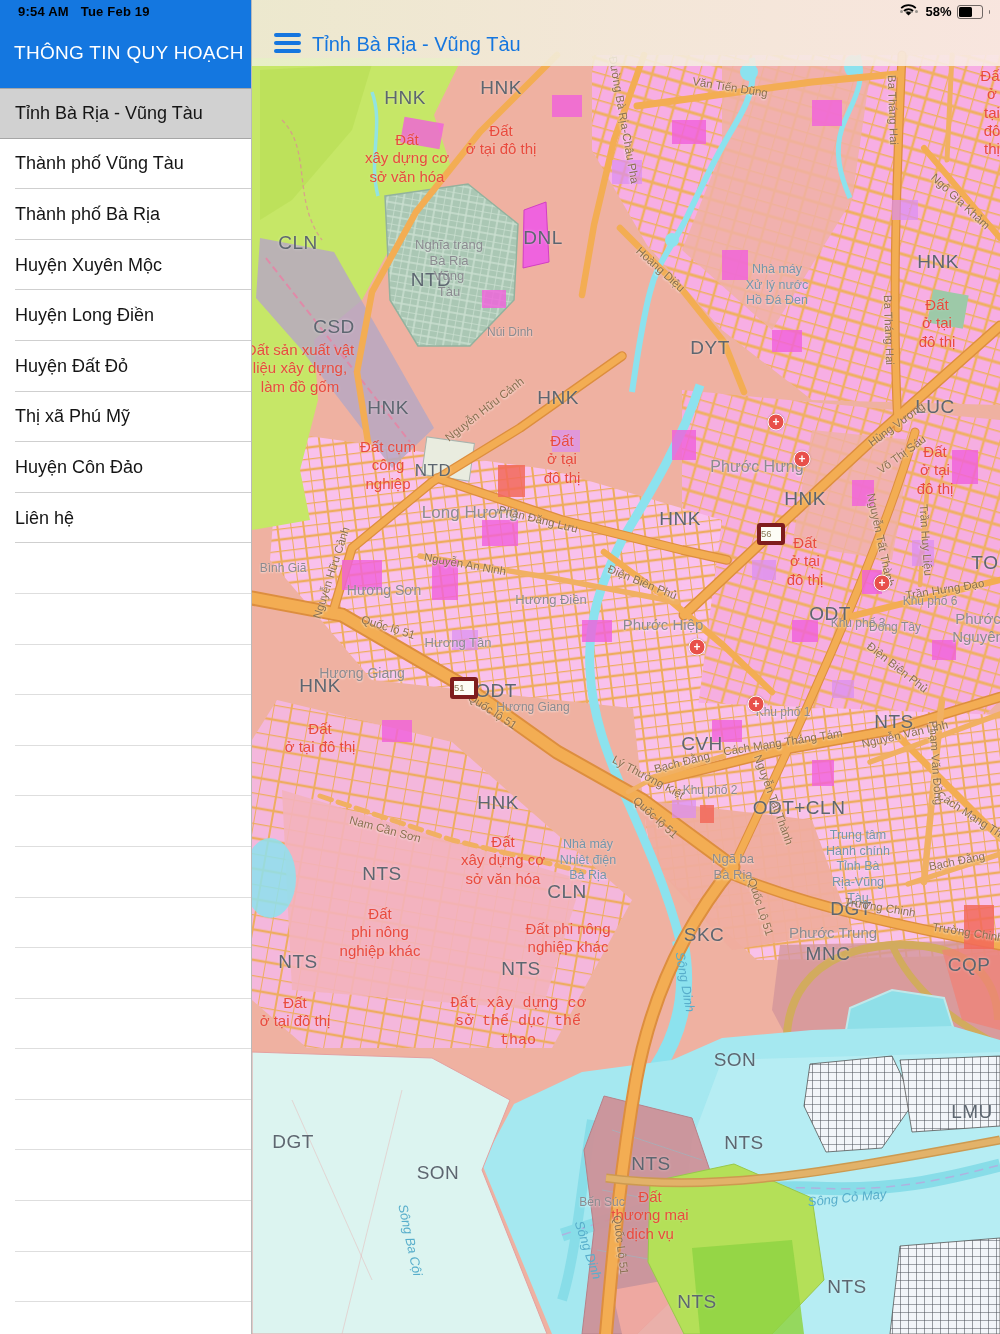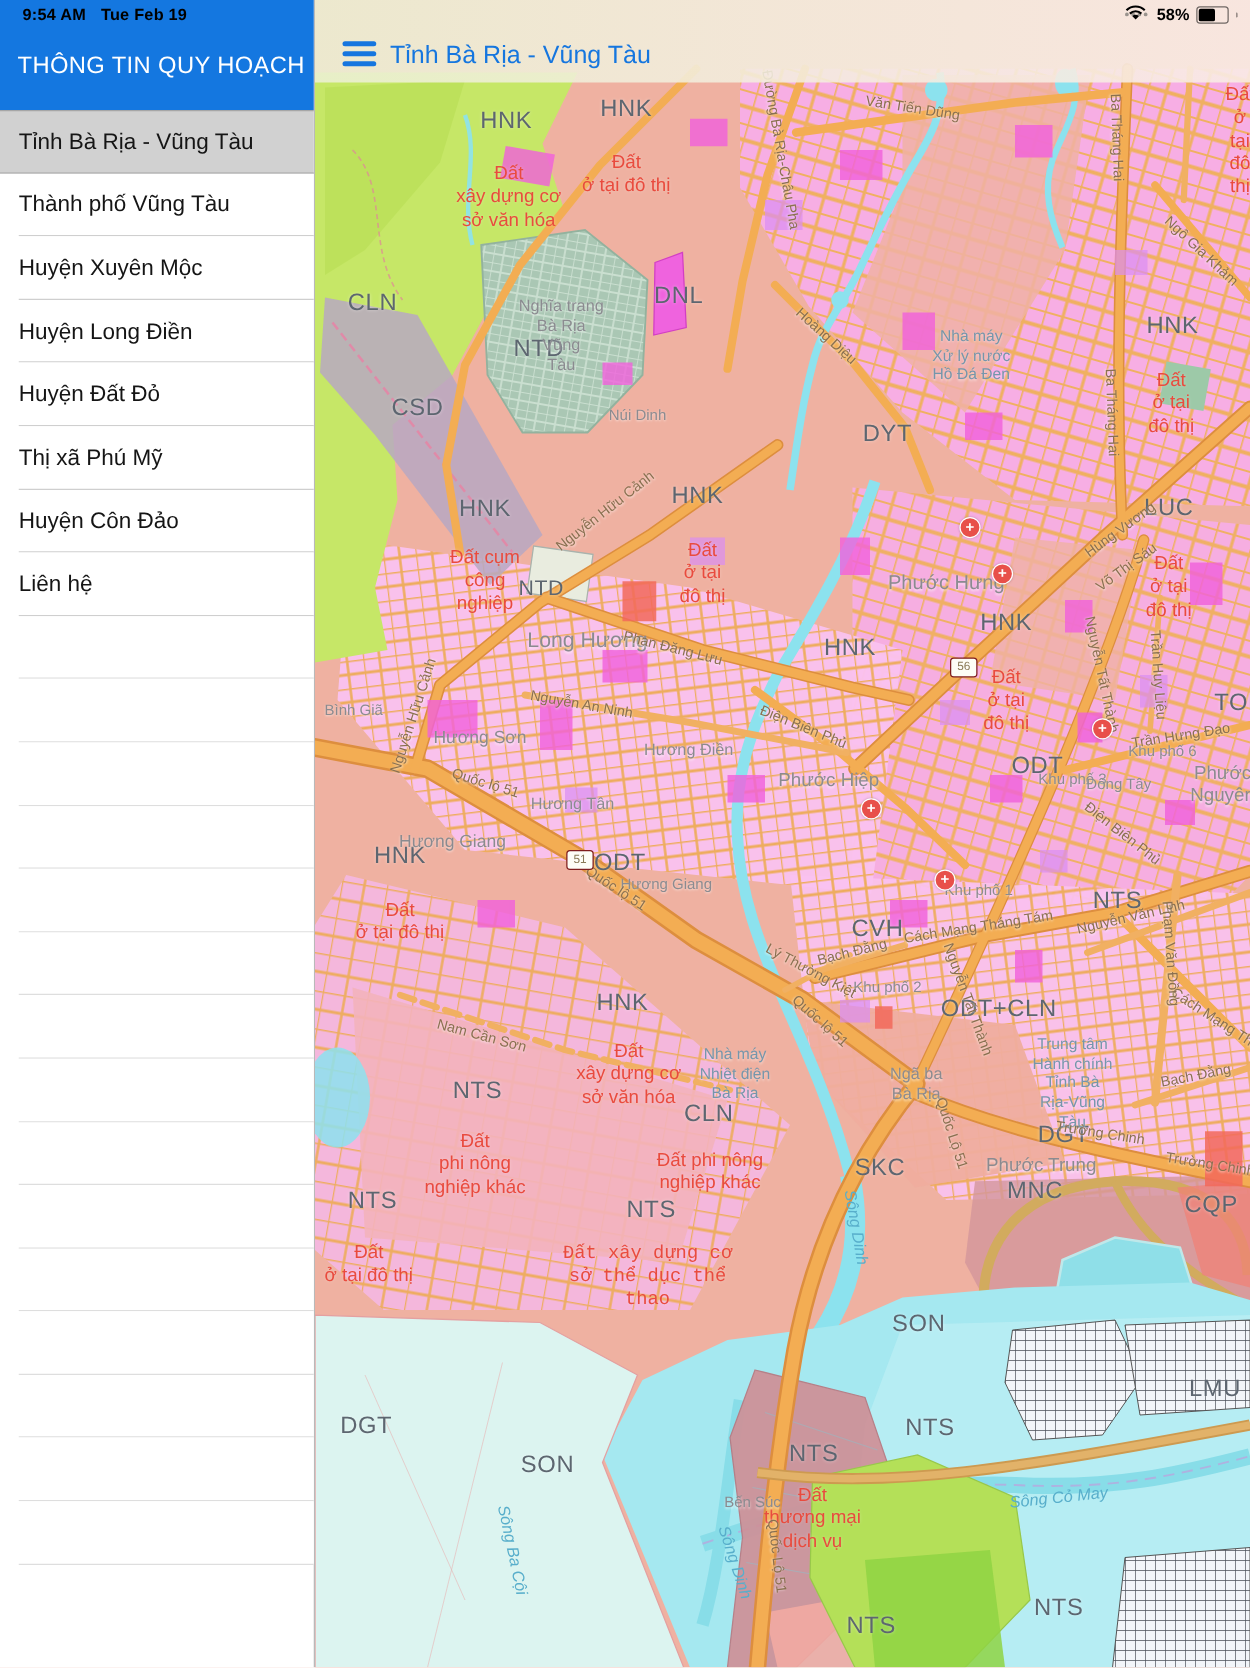--- a/index.html
+++ b/index.html
@@ -22,21 +22,21 @@
   #map{position:absolute;left:252px;top:0;width:748px;height:1334px;overflow:hidden;background:#efb1a1;}
   #map svg{position:absolute;left:0;top:0;}
   #map-labels{position:absolute;left:0;top:0;width:748px;height:1334px;pointer-events:none;}
   .mlabel{position:absolute;white-space:pre-line;text-align:center;line-height:1.2;pointer-events:none;}
   .code{font-size:19px;color:#5d6670;letter-spacing:.5px;text-shadow:0 0 3px rgba(255,255,255,.45);}
   .red{font-size:15px;color:#e94b3e;line-height:1.22;text-shadow:0 0 3px rgba(255,255,255,.3);}
   .place{font-size:14px;color:#8b8b90;text-shadow:0 1px 2px rgba(255,255,255,.65);}
   .fac{font-size:12.5px;color:#7596ab;line-height:1.25;text-shadow:0 1px 2px rgba(255,255,255,.5);}
   .road{font-size:11.5px;color:#8a7050;white-space:nowrap;text-shadow:0 1px 2px rgba(255,255,255,.75);}
   .water{font-size:13px;color:#58aecb;font-style:italic;white-space:nowrap;}
-  .shield{position:absolute;width:20px;height:14px;background:#fdfdf6;border:1px solid #7f1d1d;border-radius:3px;font-size:9.5px;line-height:14px;text-align:center;color:#8a7b58;transform:translate(-50%,-50%);}
+  .shield{position:absolute;width:20px;height:14px;background:#fdfdf6;border:4px solid #7f1d1d;border-radius:3px;font-size:9.5px;line-height:14px;color:#8a7b58;transform:translate(-50%,-50%);}
   .hosp{position:absolute;width:15px;height:15px;border-radius:50%;background:#e8504a;border:1.5px solid #fff;color:#fff;font-weight:700;font-size:12px;line-height:14px;text-align:center;transform:translate(-50%,-50%);box-shadow:0 0 2px rgba(0,0,0,.25);}
 
   
   #map-header{position:absolute;left:0;top:0;width:748px;height:66px;background:linear-gradient(to right,rgba(236,240,212,.88),rgba(243,238,222,.88) 45%,rgba(249,235,229,.9));z-index:5;}
   #hamburger{position:absolute;left:22px;top:33px;width:27px;height:20px;cursor:pointer;}
   #hamburger span{display:block;height:3.5px;background:#1576df;border-radius:2px;margin-bottom:4.5px;}
   #map-title{position:absolute;left:60px;top:33px;font-size:20px;color:#1576df;}
   #statusbar-right{position:absolute;right:10px;top:4px;display:flex;align-items:center;gap:5px;font-size:13px;font-weight:600;color:#000;}
   #cell-dots{display:flex;gap:2px;align-items:flex-end;margin-right:2px;}
   #cell-dots i{width:3px;height:3px;border-radius:50%;background:#9a948e;}
@@ -52,20 +52,21 @@
   <div id="sidebar">
     <div id="sidebar-header">
       <div id="statusbar-left">
         <span>9:54 AM</span><span class="date">Tue Feb 19</span>
       </div>
       <div id="sidebar-title">THÔNG TIN QUY HOẠCH</div>
     </div>
     <div id="sidebar-list">
         <div class="srow sel">Tỉnh Bà Rịa - Vũng Tàu</div>
         <div class="srow">Thành phố Vũng Tàu</div>
+        <div class="srow">Thành phố Bà Rịa</div>
         <div class="srow">Huyện Xuyên Mộc</div>
         <div class="srow">Huyện Long Điền</div>
         <div class="srow">Huyện Đất Đỏ</div>
         <div class="srow">Thị xã Phú Mỹ</div>
         <div class="srow">Huyện Côn Đảo</div>
         <div class="srow">Liên hệ</div>
         <div class="srow empty"></div>
         <div class="srow empty"></div>
         <div class="srow empty"></div>
         <div class="srow empty"></div>
@@ -299,20 +300,23 @@
         <div class="mlabel code" style="left: 492px; top: 1143px; transform: translate(-50%, -50%);">NTS</div>
         <div class="mlabel code" style="left: 399px; top: 1164px; transform: translate(-50%, -50%);">NTS</div>
         <div class="mlabel code" style="left: 720px; top: 1112px; transform: translate(-50%, -50%);">LMU</div>
         <div class="mlabel code" style="left: 595px; top: 1287px; transform: translate(-50%, -50%);">NTS</div>
         <div class="mlabel code" style="left: 445px; top: 1302px; transform: translate(-50%, -50%);">NTS</div>
         <div class="mlabel red" style="left: 155px; top: 158px; transform: translate(-50%, -50%);">Đất
 xây dựng cơ
 sở văn hóa</div>
         <div class="mlabel red" style="left: 249px; top: 140px; transform: translate(-50%, -50%);">Đất
 ở tại đô thị</div>
+        <div class="mlabel red" style="left: 48px; top: 368px; transform: translate(-50%, -50%);">Đất sản xuất vật
+liệu xây dựng,
+làm đồ gốm</div>
         <div class="mlabel red" style="left: 136px; top: 465px; transform: translate(-50%, -50%);">Đất cụm
 công
 nghiệp</div>
         <div class="mlabel red" style="left: 310px; top: 459px; transform: translate(-50%, -50%);">Đất
 ở tại
 đô thị</div>
         <div class="mlabel red" style="left: 740px; top: 113px; transform: translate(-50%, -50%);">Đất
 ở tại
 đô thị</div>
         <div class="mlabel red" style="left: 685px; top: 323px; transform: translate(-50%, -50%);">Đất

